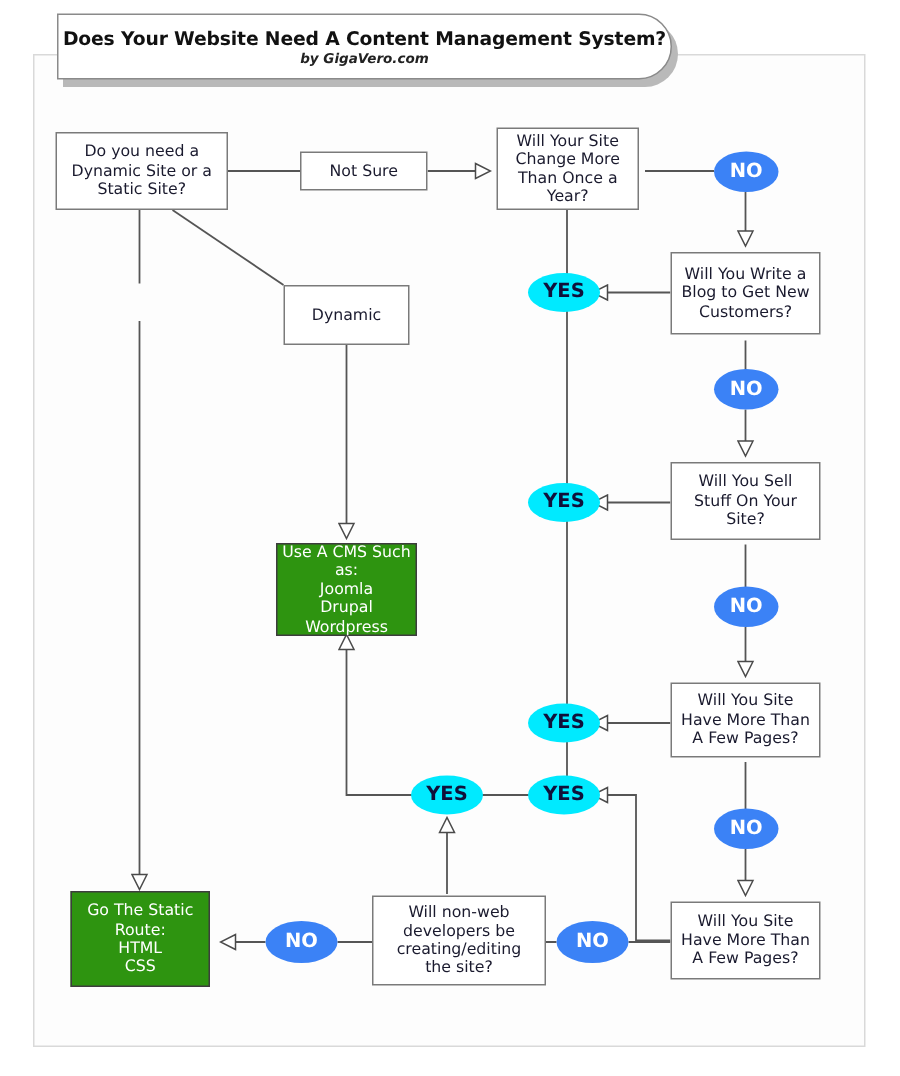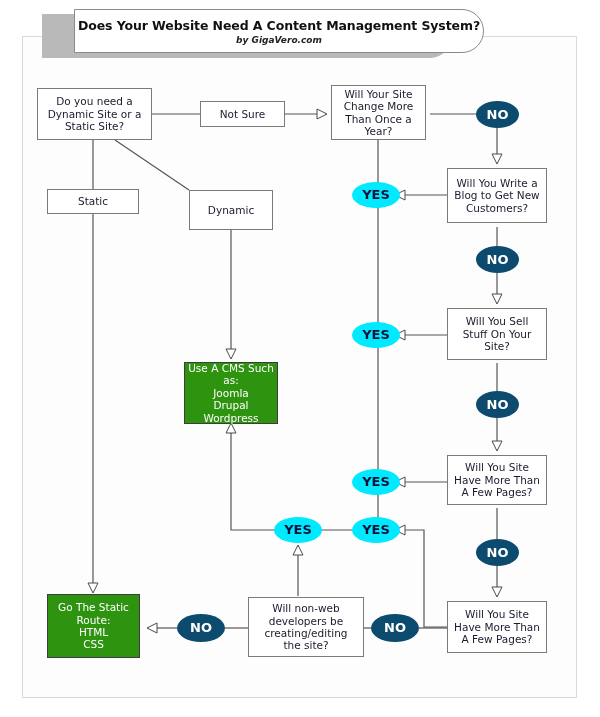--- a/index.html
+++ b/index.html
@@ -45,21 +45,20 @@
     width: 410px;
     height: 44px;
     background: #ffffff;
     border: 1px solid #8a8a8a;
     border-radius: 0 22px 22px 0;
     box-sizing: border-box;
     display: flex;
     flex-direction: column;
     align-items: center;
     justify-content: center;
-    margin-left: 36px;
   }
   .banner-title {
     font-size: 12.5px;
     font-weight: bold;
     color: #111111;
     letter-spacing: -0.1px;
     white-space: nowrap;
   }
   .banner-sub {
     font-size: 9px;
@@ -106,21 +105,21 @@
   .oval {
     border-radius: 50%;
     font-weight: bold;
     font-size: 13px;
   }
   .oval-yes {
     background: #00eaff;
     color: #10103a;
   }
   .oval-no {
-    background: #0c4a6e;
+    background: #3b82f6;
     color: #ffffff;
   }
 </style>
 </head>
 <body>
 
 <div id="canvas">
 
   <div class="outer-frame"></div>
 
@@ -189,21 +188,20 @@
       <line x1="248" y1="628" x2="225" y2="628"></line>
 
       <line x1="177" y1="628" x2="148" y2="628" marker-end="url(#ohead)"></line>
     </g>
   </svg>
 
   <div class="node box" style="left:37px; top:88px; width:115px; height:52px;">Do you need a<br>Dynamic Site or a<br>Static Site?</div>
 
   <div class="node box" style="left:200px; top:101px; width:85px; height:26px;">Not Sure</div>
 
-  <div class="node box" style="left:47px; top:189px; width:92px; height:25px;">Static</div>
 
   <div class="node box" style="left:189px; top:190px; width:84px; height:40px;">Dynamic</div>
 
   <div class="node box" style="left:331px; top:85px; width:95px; height:55px;">Will Your Site<br>Change More<br>Than Once a<br>Year?</div>
 
   <div class="node box" style="left:447px; top:168px; width:100px; height:55px;">Will You Write a<br>Blog to Get New<br>Customers?</div>
 
   <div class="node box" style="left:447px; top:308px; width:100px; height:52px;">Will You Sell<br>Stuff On Your<br>Site?</div>
 
   <div class="node box" style="left:447px; top:455px; width:100px; height:50px;">Will You Site<br>Have More Than<br>A Few Pages?</div>

